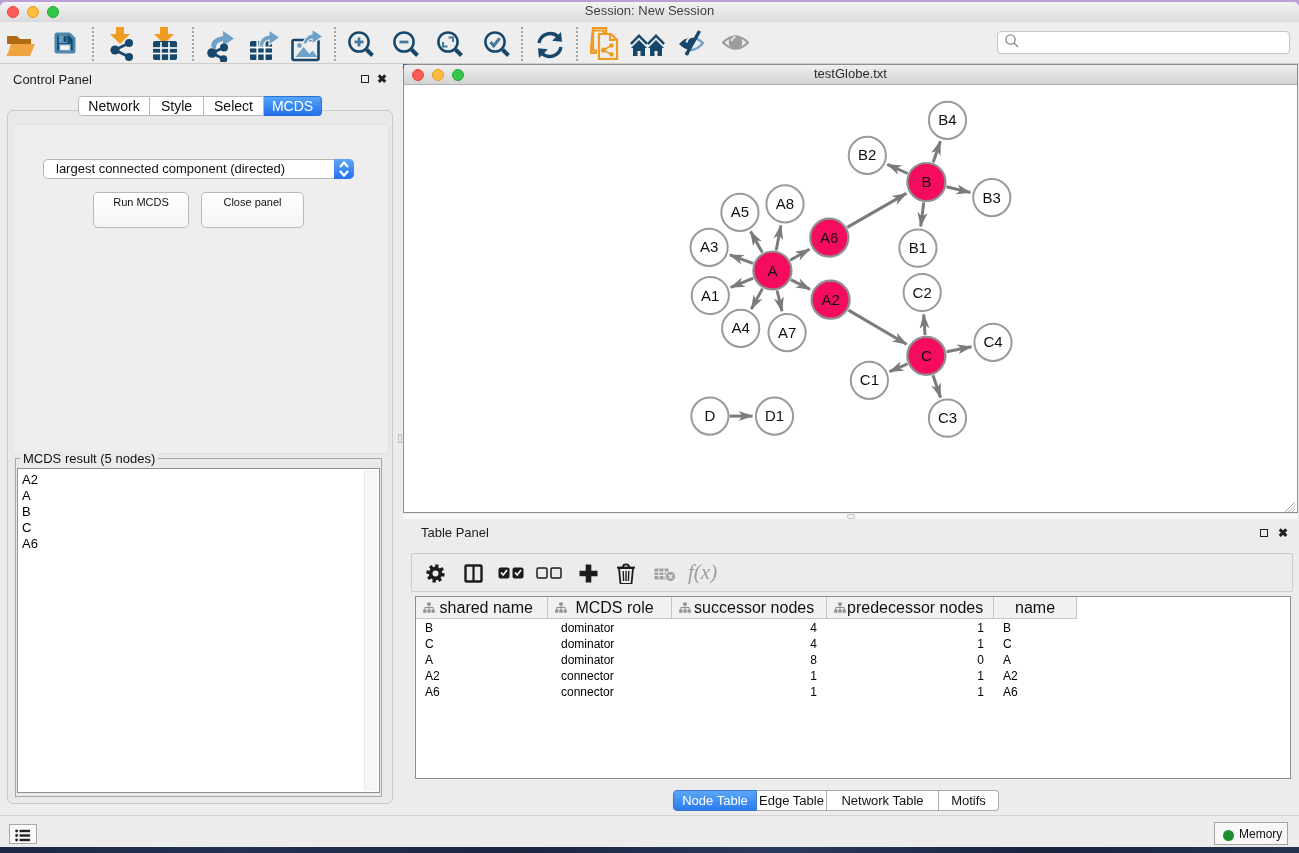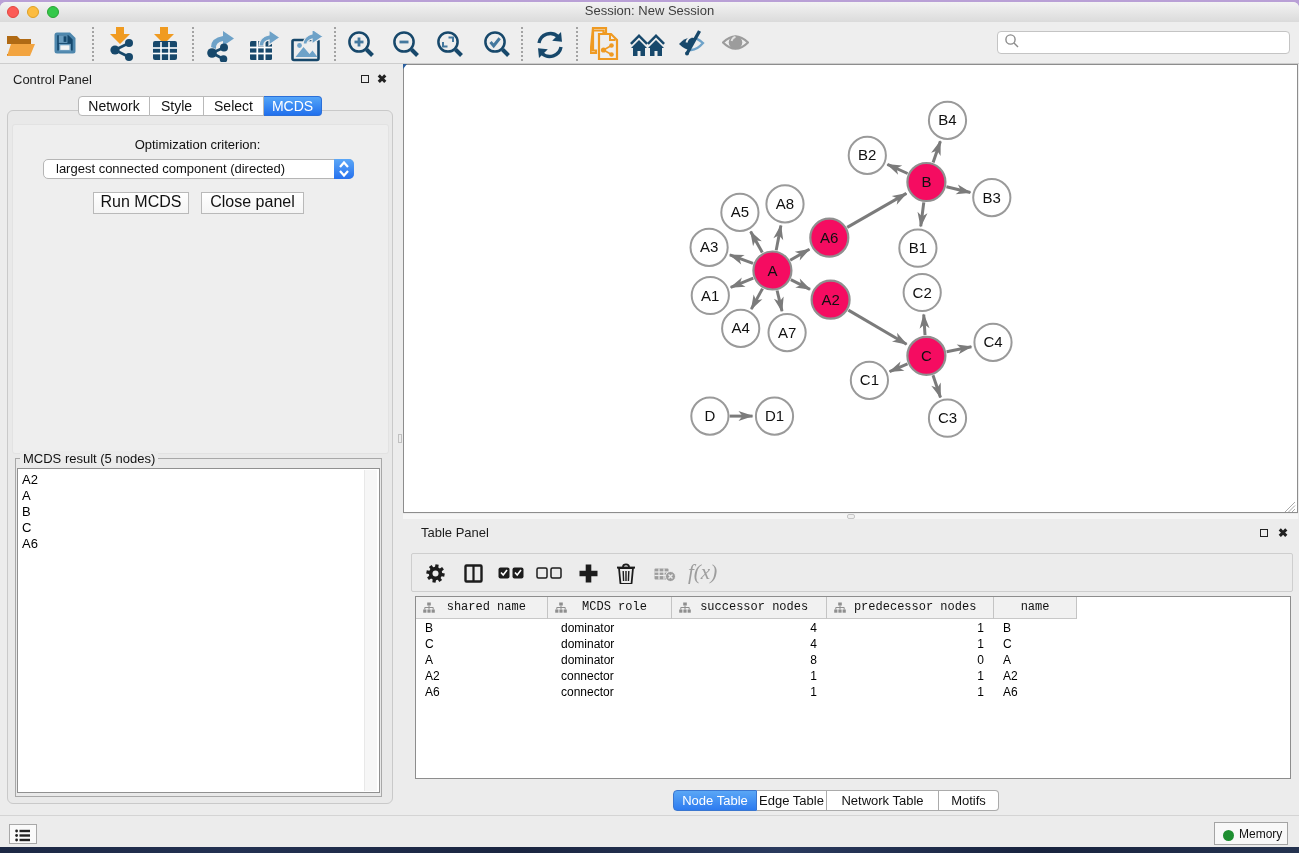--- a/index.html
+++ b/index.html
@@ -40,22 +40,22 @@
     background:#fff; border:1px solid #b9b9b9; border-left:none; color:#111; }
   .tab.first { border-left:1px solid #b9b9b9; border-radius:4px 0 0 4px; }
   .tab.last { border-radius:0 4px 4px 0; }
   .tab.sel { background:linear-gradient(#54a5f8,#2170ed); color:#fff; border-color:#2b6fd8; }
   #optlabel { left:0px; top:135px; width:395px; text-align:center; font-size:13px; color:#111; }
   #selectbox { left:43px; top:157px; width:311px; height:20px; background:#fff;
     border:1px solid #b5b5b5; border-radius:5px; font-size:13px; line-height:18px;
     padding-left:12px; color:#111; }
   #selectbox .spin { position:absolute; right:-1px; top:-1px; width:20px; height:20px;
     background:linear-gradient(#5ba7f7,#2671ee); border-radius:0 5px 5px 0; }
-  .btn { height:22px; background:linear-gradient(#ffffff,#f4f4f4); border:1px solid #b9b9b9;
-    border-radius:0; font-size:16px; text-align:center; line-height:18px; color:#111; }
+  .btn { height:36px; background:linear-gradient(#ffffff,#f4f4f4); border:1px solid #b9b9b9;
+    border-radius:5px; font-size:11px; text-align:center; line-height:18px; color:#111; }
   
   #fieldset { left:15px; top:456px; width:367px; height:339px; border:1px solid #a8a8a8; }
   #fieldlabel { left:20px; top:449px; background:#ebebeb; padding:0 3px; font-size:13px; color:#111; }
   #mcdslist { left:17px; top:466px; width:363px; height:325px; background:#fff;
     border:1px solid #909090; font-size:13px; color:#000; padding:3px 0 0 4px; line-height:16px; }
   #mcdslist .sb { position:absolute; right:2px; top:1px; width:13px; height:321px;
     background:#f6f6f6; border-left:1px solid #e8e8e8; }
   
   #netwin { left:403px; top:62px; width:895px; height:449px; background:#fff;
     border:1px solid #8d8d8d; }
@@ -68,22 +68,22 @@
   #nettitle .title { width:100%; text-align:center; top:1px; font-size:13px; color:#2d2d2d; }
   
   #tp-title { left:421px; top:523px; font-size:13px; color:#1d1d1d; }
   #tp-toolbar { left:411px; top:551px; width:882px; height:39px; background:#ececec;
     border:1px solid #cecece; border-radius:2px; }
   #tp-toolbar svg { position:absolute; top:10px; }
   #tp-table { left:415px; top:594px; width:876px; height:183px; background:#fff;
     border:1px solid #8d8d8d; }
   #thead { left:0; top:0; width:660px; height:22px; background:#f1f1f1;
     border-bottom:1px solid #c8c8c8; }
-  .th { position:absolute; top:0; height:22px; font-size:12px; color:#111;
-    text-align:center; line-height:21px; border-right:1px solid #c4c4c4;font-family:Liberation Mono, monospace; }
+  .th { position:absolute; top:0; height:22px; font-size:16px; color:#111;
+    text-align:center; line-height:21px; border-right:1px solid #c4c4c4; }
   .hicon { position:absolute; left:7px; top:5px; }
   .cell { position:absolute; font-size:12px; color:#000; height:16px; line-height:16px; }
   
   #bt-tabs { left:673px; top:788px; height:21px; }
   .btab { height:21px; line-height:20px; font-size:13px; }
   
   #statusbar { left:0px; top:813px; width:1299px; height:32px; background:#ececec;
     border-top:1px solid #d4d4d4; }
   #listbtn { left:9px; top:8px; width:28px; height:20px; background:#fafafa;
     border:1px solid #a8a8a8; }
@@ -247,39 +247,44 @@
   <div class="abs winbtn" style="left:361px; top:73px; width:8px; height:8px; border:1.2px solid #222;"></div>
   <div class="abs winbtn" style="left:377px; top:70px; font-weight:bold;">✖</div>
   <div id="cp-border" class="abs"></div>
   <div id="cp-inner" class="abs"></div>
   <div id="cp-tabs" class="abs tabs">
     <div class="tab first" style="width:72px;">Network</div>
     <div class="tab" style="width:54px;">Style</div>
     <div class="tab" style="width:60px;">Select</div>
     <div class="tab sel last" style="width:58px;">MCDS</div>
   </div>
-  <div id="optlabel" class="abs">Optimization criterion:</div>
   <div id="selectbox" class="abs">largest connected component (directed)
     <div class="spin"><svg width="20" height="20" viewBox="0 0 20 20">
           <path d="M6,8 l4,-4.5 4,4.5" fill="none" stroke="#fff" stroke-width="2.2"></path>
           <path d="M6,12 l4,4.5 4,-4.5" fill="none" stroke="#fff" stroke-width="2.2"></path>
         </svg></div>
   </div>
   <div class="abs btn" style="left:93px; top:190px; width:96px;">Run MCDS</div>
   <div class="abs btn" style="left:201px; top:190px; width:103px;">Close panel</div>
   <div id="fieldset" class="abs"></div>
   <div id="fieldlabel" class="abs">MCDS result (5 nodes)</div>
   <div id="mcdslist" class="abs">A2<br>A<br>B<br>C<br>A6
     <div class="sb"></div>
   </div>
 
   <div id="netwin" class="abs">
       <svg class="abs" style="left:-1px; top:-1px;" width="4" height="5" viewBox="0 0 4 5">
         <path d="M0,0 h4 l-4,5 z" fill="#2b5f9e"></path>
       </svg>
+    <div id="nettitle" class="abs">
+      <div class="abs tl t1"></div>
+        <div class="abs tl t2"></div>
+        <div class="abs tl t3"></div>
+      <div class="abs title">testGlobe.txt</div>
+    </div>
     <svg class="abs" style="left:0; top:22px;" width="893" height="425" id="graph">
 <defs>
           <marker id="arr" markerWidth="16" markerHeight="11" refX="14.5" refY="5.5" orient="auto" markerUnits="userSpaceOnUse">
             <path d="M0.5,0.5 L15.5,5.5 L0.5,10.5 L4.5,5.5 z" fill="#7b7b7b"></path>
           </marker>
         </defs>
 <line x1="349.3" y1="191.2" x2="326.7" y2="200.3" stroke="#7b7b7b" stroke-width="3" marker-end="url(#arr)"></line>
 <line x1="349.0" y1="176.4" x2="325.8" y2="167.9" stroke="#7b7b7b" stroke-width="3" marker-end="url(#arr)"></line>
 <line x1="358.5" y1="201.6" x2="347.3" y2="222.1" stroke="#7b7b7b" stroke-width="3" marker-end="url(#arr)"></line>
 <line x1="358.3" y1="165.5" x2="346.6" y2="144.6" stroke="#7b7b7b" stroke-width="3" marker-end="url(#arr)"></line>

